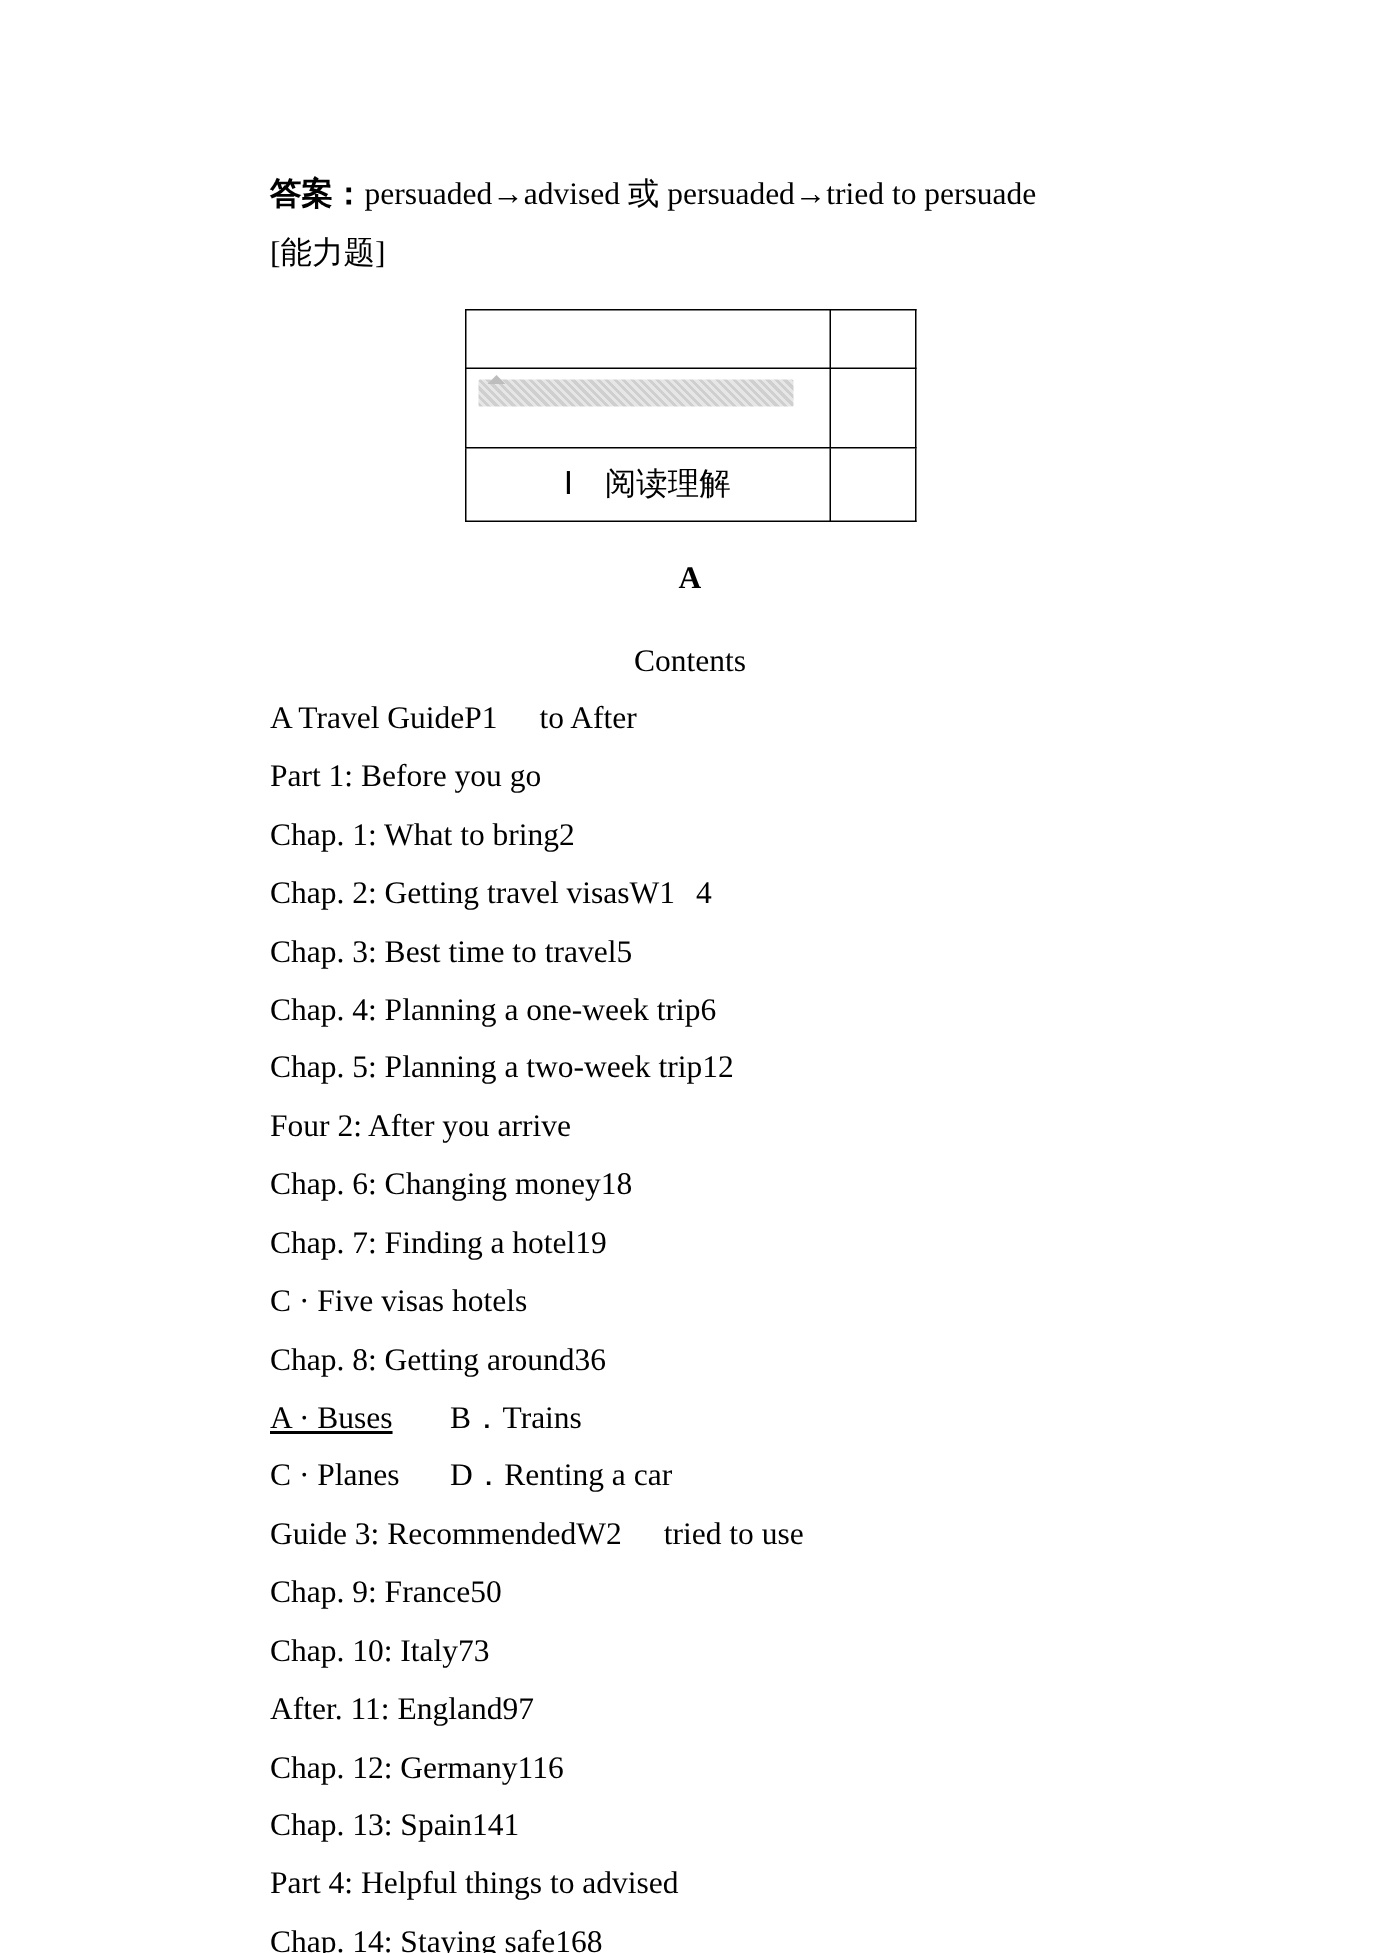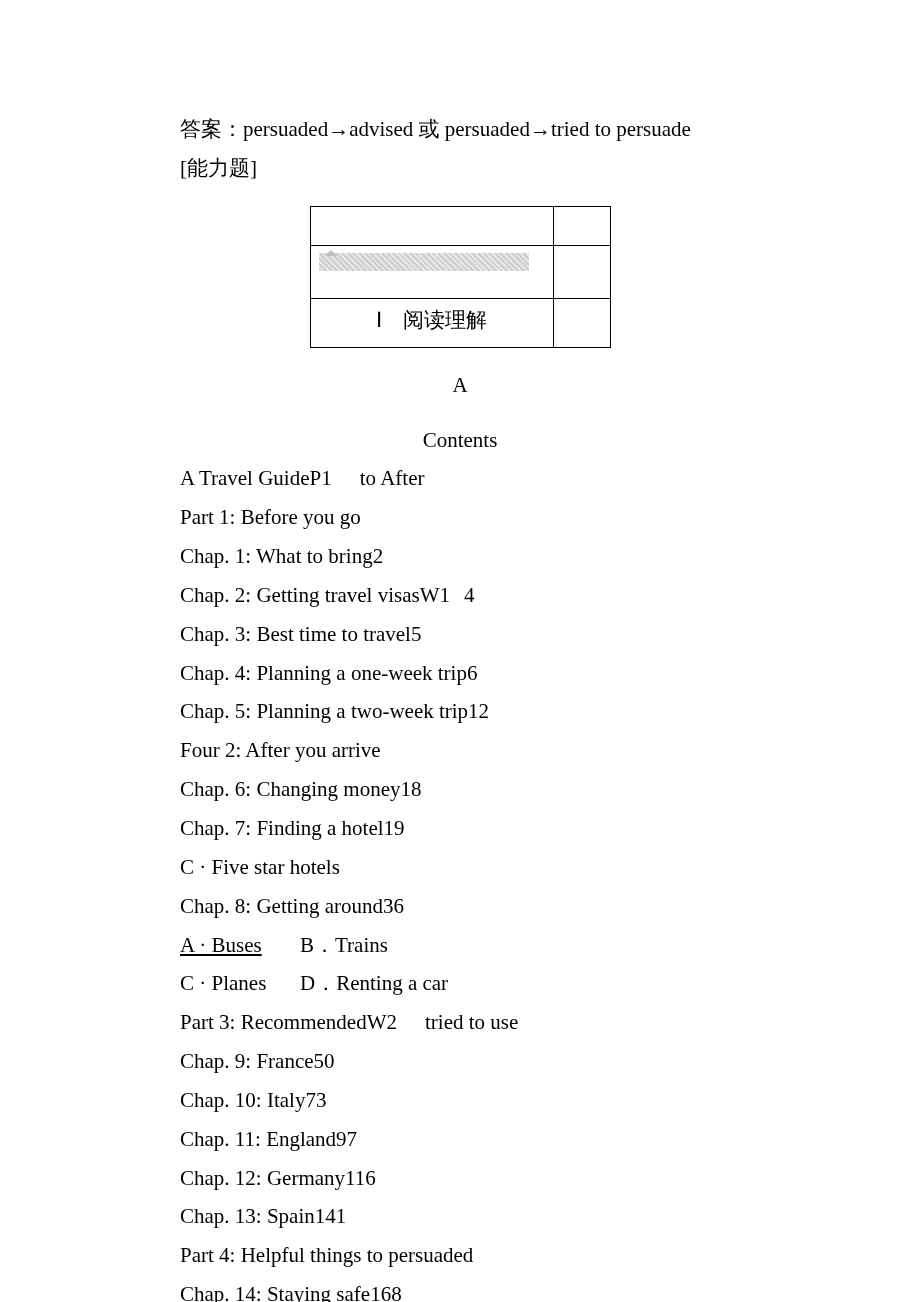--- a/index.html
+++ b/index.html
@@ -12,21 +12,21 @@
     color: #000000;
     line-height: 1.85;
   }
   .page {
     padding: 110px 180px 60px 180px;
   }
   .line {
     margin: 0;
   }
   .bold {
-    font-weight: normal;
+    font-weight: bold;
   }
   .answer-label {
     font-family: "SimSun", serif;
   }
   .box-table {
     border-collapse: collapse;
     margin: 18px auto 18px auto;
   }
   .box-table td {
     border: 1px solid #000;
@@ -61,21 +61,21 @@
     width: 0;
     height: 0;
     border-left: 6px solid transparent;
     border-right: 6px solid transparent;
     border-bottom: 6px solid #bdbdbd;
   }
   .box-row3-left {
     height: 46px;
     text-align: center;
     vertical-align: middle;
-    font-family: Liberation Mono, monospace;
+    font-family: Liberation Serif, serif;
     margin-top: 23px;
   }
   .center {
     text-align: center;
     margin-top: 16px;
   }
   .italic {
   }
   .gap {
     display: inline-block;
@@ -136,36 +136,36 @@
     <span>Chap. 2: Getting travel </span><span class="italic">visas</span><span>W1</span><span class="gap-small"></span><span>4</span>
   </p>
 
   <p class="line">Chap. 3: Best time to travel5</p>
   <p class="line">Chap. 4: Planning a one-week trip6</p>
   <p class="line">Chap. 5: Planning a two-week trip12</p>
   <p class="line">Four 2: After you arrive</p>
   <p class="line">Chap. 6: Changing money18</p>
   <p class="line">Chap. 7: Finding a hotel19</p>
 
-  <p class="line">C · Five star hotels</p>
+  <p class="line">C · Five visas hotels</p>
 
   <p class="line">Chap. 8: Getting around36</p>
 
   <p class="line opt-row">
     <span class="opt" style="width:120px;text-decoration:underline;">A · Buses</span><span class="opt">B．Trains</span>
   </p>
   <p class="line opt-row">
     <span class="opt" style="width:120px;">C · Planes</span><span class="opt">D．Renting a car</span>
   </p>
 
   <p class="line">
-    <span>Part 3: </span><span class="italic">Recommended</span><span>W2</span><span class="gap"></span><span>tried to use</span>
+    <span>Guide 3: </span><span class="italic">Recommended</span><span>W2</span><span class="gap"></span><span>tried to use</span>
   </p>
 
   <p class="line">Chap. 9: France50</p>
   <p class="line">Chap. 10: Italy73</p>
-  <p class="line">Chap. 11: England97</p>
+  <p class="line">After. 11: England97</p>
   <p class="line">Chap. 12: Germany116</p>
   <p class="line">Chap. 13: Spain141</p>
-  <p class="line">Part 4: Helpful things to persuaded</p>
+  <p class="line">Part 4: Helpful things to advised</p>
   <p class="line">Chap. 14: Staying safe168</p>
 
 </div>
 
 </body></html>

